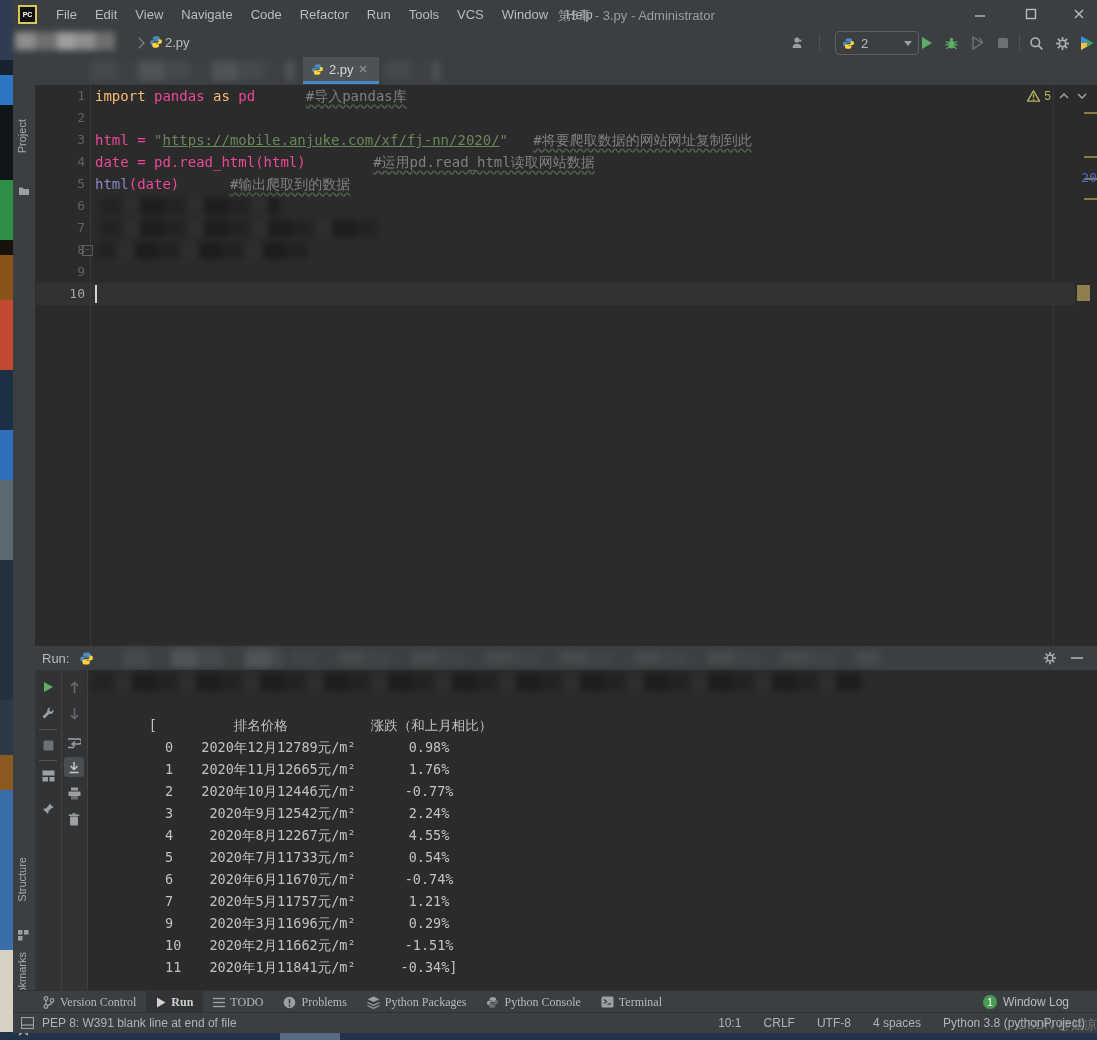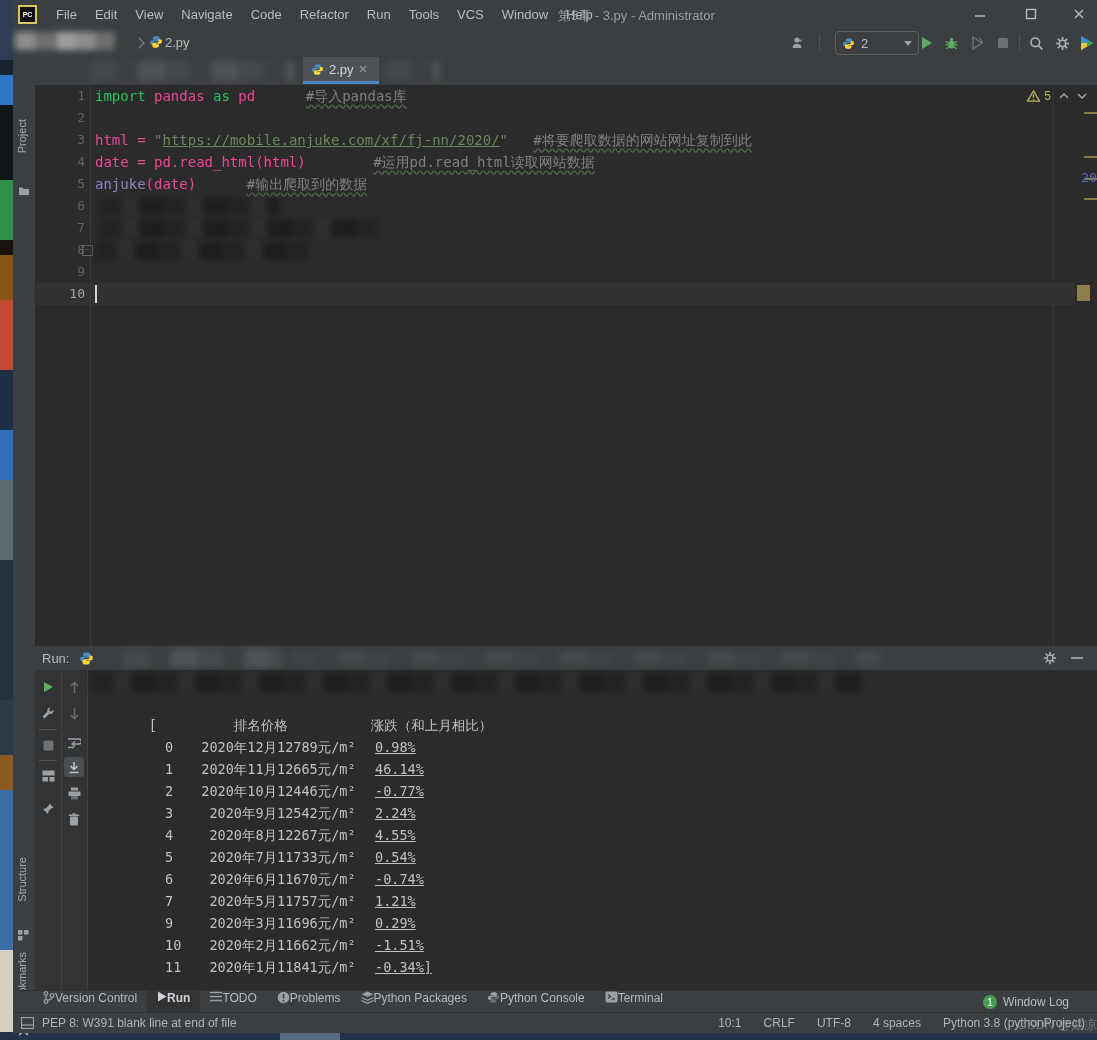--- a/index.html
+++ b/index.html
@@ -40,21 +40,21 @@
   .editor{left:35px;top:85px;right:0;height:560px;background:#2b2b2b;
           font-family:"DejaVu Sans Mono",monospace;font-size:14px;}
   .gutter{position:absolute;left:0;top:0;width:53px;height:100%;}
   .gutter span{position:absolute;right:3px;width:46px;text-align:right;color:#606366;font-size:13px;height:22px;line-height:22px;}
   .gutter span:nth-of-type(1){top:0}.gutter span:nth-of-type(2){top:22px}.gutter span:nth-of-type(3){top:44px}
   .gutter span:nth-of-type(4){top:66px}.gutter span:nth-of-type(5){top:88px}.gutter span:nth-of-type(6){top:110px}
   .gutter span:nth-of-type(7){top:132px}.gutter span:nth-of-type(8){top:154px}.gutter span:nth-of-type(9){top:176px}
   .gutter span:nth-of-type(10){top:198px;color:#a4a5a6;}
   .gutter-line{position:absolute;left:55px;top:0;width:1px;height:100%;background:#393b3d;}
   .code-line{position:absolute;left:60px;height:22px;line-height:22px;white-space:pre;}
-  .kw{color:#22c55e}.pl{color:#ec4899}.st{color:#6a8759}.fn{color:#8888c6}
+  .kw{color:#fdba74}.pl{color:#ec4899}.st{color:#6a8759}.fn{color:#8888c6}
   .cm{color:#808080}.ul{text-decoration:underline}
   .wv{text-decoration:underline;text-decoration-style:wavy;text-decoration-color:#4e6548;text-underline-offset:3px;}
   .cur-line{position:absolute;left:0;top:198px;right:22px;height:22px;background:#323232;}
   .caret{position:absolute;left:60px;top:200px;width:1.5px;height:18px;background:#d4d4d4;}
   .fold{position:absolute;left:47px;top:160px;width:9px;height:9px;border:1px solid #606366;color:#606366;
         font-size:8px;line-height:8px;text-align:center;}
   .margin-guide{position:absolute;left:1018px;top:0;width:1px;height:100%;background:#353535;}
   .warn-widget{position:absolute;right:10px;top:4px;display:flex;align-items:center;gap:8px;color:#bcb25f;font-family:"Liberation Sans",sans-serif;font-size:12px;}
   .stripe-mark{position:absolute;right:0;width:13px;height:2px;background:#8a7c45;}
   .scroll-label{position:absolute;right:0;top:85px;color:#4d6bce;font-size:13px;font-family:"DejaVu Sans Mono",monospace;}
@@ -67,25 +67,25 @@
   .run-toolcols .col-end{position:absolute;left:52px;top:0;width:1px;height:320px;background:#3f4142;}
   .ricon{position:absolute;width:20px;height:20px;display:flex;align-items:center;justify-content:center;}
   .ricon.sel{background:#4b4e50;border-radius:3px;}
   .hline{position:absolute;width:18px;height:1px;background:#505254;}
   .console{left:88px;top:670px;right:0;height:320px;background:#2b2b2b;}
   .console-out{position:absolute;left:12px;top:22px;font-family:"DejaVu Sans Mono",monospace;font-size:13.5px;color:#bfc1c3;}
   .console-out .row{height:22px;line-height:22px;white-space:pre;}
   .c-i{display:inline-block;width:26px;}
   .c-m{display:inline-block;width:86px;text-align:right;}
   .c-p{display:inline-block;width:98px;text-align:left;}
-  .c-c{display:inline-block;width:108px;text-align:left;text-decoration:underline;}
+  .c-c{display:inline-block;width:108px;text-align:center;}
   .c-h{display:inline-block;margin-left:12px;}
   
   .bottombar{left:13px;top:990px;right:0;height:22px;background:#3c3f41;border-top:1px solid #323232;display:flex;align-items:center;}
-  .bb-item{display:flex;align-items:flex-start;padding:0 10px;height:22px;color:#b6b9bb;font-size:12px;}
+  .bb-item{display:flex;align-items:center;gap:5px;padding:0 10px;height:22px;color:#b6b9bb;font-size:12px;font-family:Liberation Serif, serif;}
   .bb-item.active{background:#313335;color:#d0d2d4;}
   .bb-right{position:absolute;right:28px;display:flex;align-items:center;gap:6px;}
   .badge{width:14px;height:14px;border-radius:50%;background:#499c54;color:#fff;font-size:10px;display:flex;align-items:center;justify-content:center;}
   .statusbar{left:13px;top:1012px;right:0;height:20px;background:#3c3f41;border-top:1px solid #2f3234;display:flex;align-items:center;color:#b0b3b5;font-size:12px;}
   .sb-right{position:absolute;right:12px;display:flex;gap:22px;white-space:nowrap;}
   .watermark{position:absolute;right:0;top:3px;color:#9aa0a6;opacity:.55;font-size:13px;white-space:nowrap;}
   
   .blur{filter:blur(3px);border-radius:2px;}
   .blur.dark{background:repeating-linear-gradient(90deg,#232323 0 22px,#2e2e2e 22px 40px,#1d1d1d 40px 64px);}
   .blur.mid{background:repeating-linear-gradient(90deg,#46494b 0 26px,#3e4143 26px 48px,#505355 48px 74px);}
@@ -258,21 +258,21 @@
       <span>8</span>
       <span>9</span>
       <span>10</span>
   </div>
   <div class="gutter-line"></div>
   <div class="fold">−</div>
 
   <div class="code-line" style="top:0"><span class="kw">import </span><span class="pl">pandas </span><span class="kw">as</span><span class="pl"> pd</span><span class="pl">      </span><span class="cm wv">#导入pandas库</span></div>
   <div class="code-line" style="top:44px"><span class="pl">html = </span><span class="st">"</span><span class="st ul">https://mobile.anjuke.com/xf/fj-nn/2020/</span><span class="st">"</span><span class="pl">   </span><span class="cm wv">#将要爬取数据的网站网址复制到此</span></div>
   <div class="code-line" style="top:66px"><span class="pl">date = pd.read_html(html)</span><span class="pl">        </span><span class="cm wv">#运用pd.read_html读取网站数据</span></div>
-  <div class="code-line" style="top:88px"><span class="fn">anjuke</span><span class="pl">(date)</span><span class="pl">      </span><span class="cm wv">#输出爬取到的数据</span></div>
+  <div class="code-line" style="top:88px"><span class="fn">html</span><span class="pl">(date)</span><span class="pl">      </span><span class="cm wv">#输出爬取到的数据</span></div>
 
   <div class="abs blur dark" style="left:65px;top:113px;width:180px;height:17px"></div>
   <div class="abs blur dark" style="left:65px;top:135px;width:280px;height:17px"></div>
   <div class="abs blur dark" style="left:60px;top:157px;width:218px;height:17px"></div>
 
   <div class="caret"></div>
   <div class="margin-guide"></div>
 
   <div class="warn-widget">
     <span style="display:flex;align-items:center;gap:4px">
@@ -403,21 +403,21 @@
 <div class="abs console">
   <div class="abs blur dark" style="left:4px;top:3px;width:770px;height:18px"></div>
   <div class="console-out">
     <div class="row">
       <span class="c-i">[</span><span class="c-m">排名</span><span class="c-p">价格</span><span class="c-h">涨跌（和上月相比）</span>
     </div>
     <div class="row">
         <span class="c-i">0</span><span class="c-m">2020年12月</span><span class="c-p">12789元/m²</span><span class="c-c">0.98%</span>
       </div>
       <div class="row">
-        <span class="c-i">1</span><span class="c-m">2020年11月</span><span class="c-p">12665元/m²</span><span class="c-c">46.14%</span>
+        <span class="c-i">1</span><span class="c-m">2020年11月</span><span class="c-p">12665元/m²</span><span class="c-c">1.76%</span>
       </div>
       <div class="row">
         <span class="c-i">2</span><span class="c-m">2020年10月</span><span class="c-p">12446元/m²</span><span class="c-c">-0.77%</span>
       </div>
       <div class="row">
         <span class="c-i">3</span><span class="c-m">2020年9月</span><span class="c-p">12542元/m²</span><span class="c-c">2.24%</span>
       </div>
       <div class="row">
         <span class="c-i">4</span><span class="c-m">2020年8月</span><span class="c-p">12267元/m²</span><span class="c-c">4.55%</span>
       </div>

